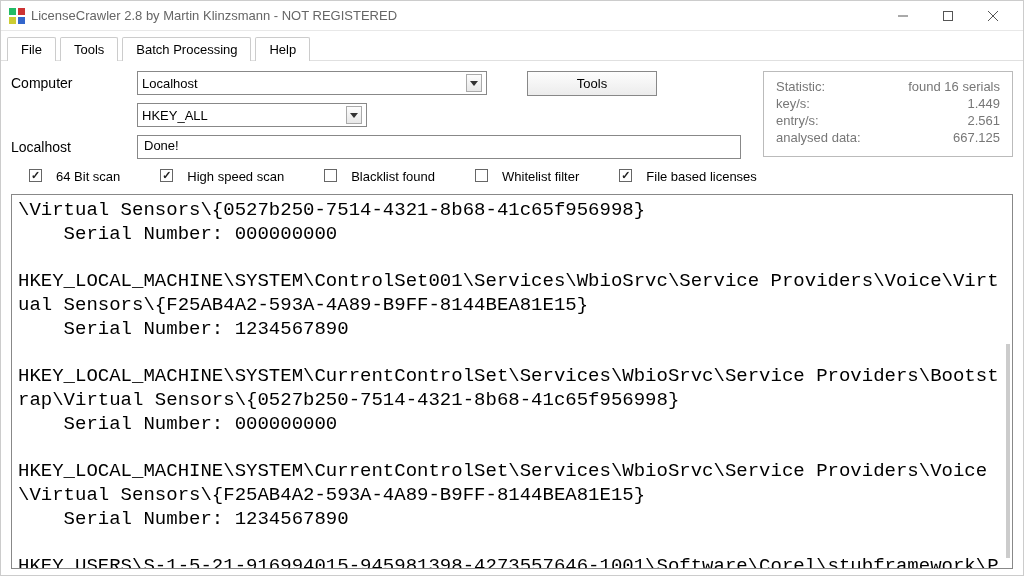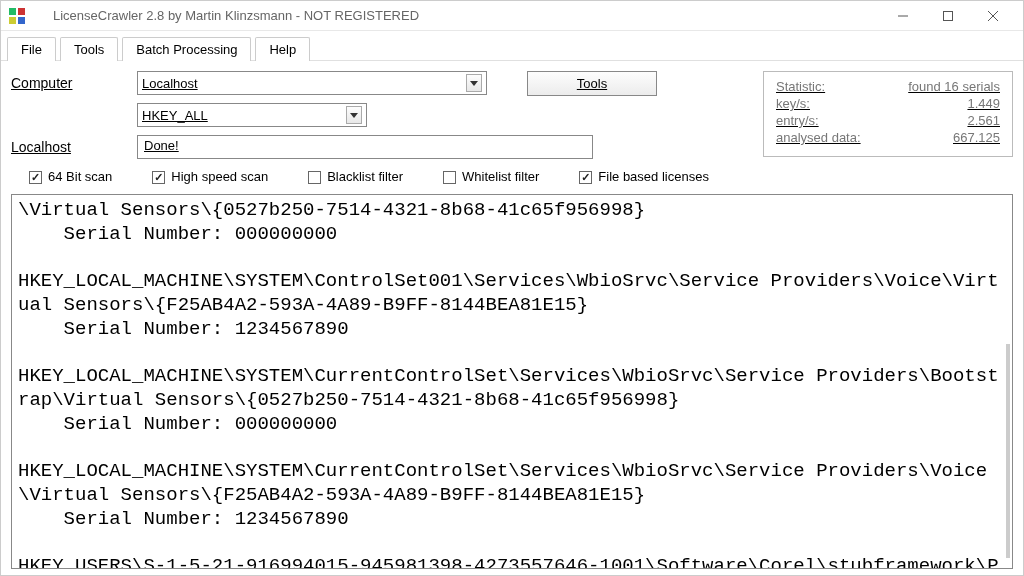--- a/index.html
+++ b/index.html
@@ -2,49 +2,49 @@
 <html><head>
 <meta charset="utf-8">
 <style>
   * { box-sizing: border-box; }
   html, body { margin: 0; padding: 0; font-family: "Segoe UI", Tahoma, sans-serif; font-size: 13px; background: #f0f0f0; }
   .window { width: 1024px; height: 576px; background: #fff; border: 1px solid #ccc; display: flex; flex-direction: column; }
   .titlebar { height: 30px; display: flex; align-items: center; padding: 0 8px; background: #fff; border-bottom: 1px solid #e8e8e8; }
   .titlebar .icon { width: 16px; height: 16px; margin-right: 6px; display: inline-block; position: relative; }
   .titlebar .icon::before { content: ""; position: absolute; width: 7px; height: 7px; background: #2b6; top: 0; left: 0; }
   .titlebar .icon::after { content: ""; position: absolute; width: 7px; height: 7px; background: #c33; top: 0; left: 9px; box-shadow: 0 9px 0 #36c, -9px 9px 0 #cc3; }
-  .titlebar-text { color: #666; flex: 1; margin-left: 22px; }
+  .titlebar-text { color: #666; flex: 1; }
   .winbtns { display: flex; gap: 0; }
   .winbtn { width: 45px; height: 29px; display: flex; align-items: center; justify-content: center; color: #555; font-family: inherit; }
   .winbtn svg { width: 10px; height: 10px; stroke: currentColor; stroke-width: 1; fill: none; }
 
   .menubar { height: 30px; display: flex; align-items: flex-end; padding: 0 6px; border-bottom: 1px solid #e0e0e0; gap: 4px; }
   .menutab { padding: 4px 13px; border: 1px solid #ccc; border-bottom: none; border-radius: 2px 2px 0 0; background: #fff; position: relative; top: 1px; }
 
   .content { padding: 10px 10px 6px 10px; display: flex; flex-direction: column; gap: 8px; flex: 1; min-height: 0; }
 
-  .toprow { display: flex; gap: 10px; align-items: flex-start; text-decoration: underline; }
+  .toprow { display: flex; gap: 10px; align-items: flex-start; }
   .leftcol { display: grid; grid-template-columns: 120px 350px; row-gap: 8px; column-gap: 6px; align-items: center; }
   .label { font-size: 14px; }
   .combo { height: 24px; border: 1px solid #888; background: #fff; display: flex; align-items: center; padding: 0 4px; justify-content: space-between; width: 100%; }
   .combo.small { width: 230px; }
   .combo .arrow { width: 16px; height: 18px; border: 1px solid #aaa; background: linear-gradient(#fdfdfd,#e8e8e8); display: flex; align-items: center; justify-content: center; }
   .combo .arrow::after { content: ""; border-left: 4px solid transparent; border-right: 4px solid transparent; border-top: 5px solid #333; }
   .readonly { height: 24px; border: 1px solid #888; background: #fff; padding: 2px 6px; width: 100%; }
 
   .midcol { display: flex; flex-direction: column; gap: 10px; margin-left: 30px; }
   .btn { width: 130px; height: 25px; border: 1px solid #888; background: linear-gradient(#fdfdfd,#ececec); text-align: center; line-height: 23px; }
   .btn .ul { text-decoration: underline; }
 
   .statbox { border: 1px solid #bbb; padding: 6px 12px 10px 12px; width: 250px; color: #777; margin-left: auto; }
   .statbox .title { display: inline-block; }
   .statrow { display: flex; justify-content: space-between; padding: 1px 0; align-items: flex-end; }
 
   .chkrow { display: flex; gap: 40px; align-items: center; padding: 2px 18px; flex-wrap: wrap; }
-  .chk { display: flex; align-items: flex-end; gap: 6px; }
+  .chk { display: flex; align-items: flex-start; gap: 14px; }
   .chk .box { width: 13px; height: 13px; border: 1px solid #666; background: #fff; display: flex; align-items: center; justify-content: center; }
   .chk .box.checked::after { content: "✓"; font-size: 11px; line-height: 1; color: #222; font-weight: bold; }
 
   .results { flex: 1; border: 1px solid #888; background: #fff; padding: 4px 6px; font-family: "Courier New", monospace; font-size: 19px; white-space: pre-wrap; word-break: break-all; overflow: auto; line-height: 1.25; position: relative; }
   .scrollhint { position: absolute; right: 2px; top: 40%; bottom: 10px; width: 4px; background: #ccc; }
 </style>
 </head>
 <body>
 
 <div class="window">
@@ -89,21 +89,21 @@
           <span class="arrow"></span>
         </div>
 
         <div></div>
         <div class="combo small">
           <span>HKEY_ALL</span>
           <span class="arrow"></span>
         </div>
 
         <div class="label">Localhost</div>
-        <div class="readonly" style="grid-column:2; width:456px;">Done!</div>
+        <div class="readonly" style="grid-column:2; width:604px;">Done!</div>
       </div>
 
       <div class="midcol">
         <div class="btn">Tools</div>
       </div>
 
       <div class="statbox">
         <div class="statrow">
           <span class="title">Statistic:</span>
           <span>found 16 serials</span>
@@ -127,21 +127,21 @@
       <label class="chk">
           <span class="box checked"></span>
           <span>64 Bit scan</span>
         </label>
       <label class="chk">
           <span class="box checked"></span>
           <span>High speed scan</span>
         </label>
       <label class="chk">
           <span class="box"></span>
-          <span>Blacklist filter</span>
+          <span>Blacklist found</span>
         </label>
       <label class="chk">
           <span class="box"></span>
           <span>Whitelist filter</span>
         </label>
       <label class="chk">
           <span class="box checked"></span>
           <span>File based licenses</span>
         </label>
     </div>

